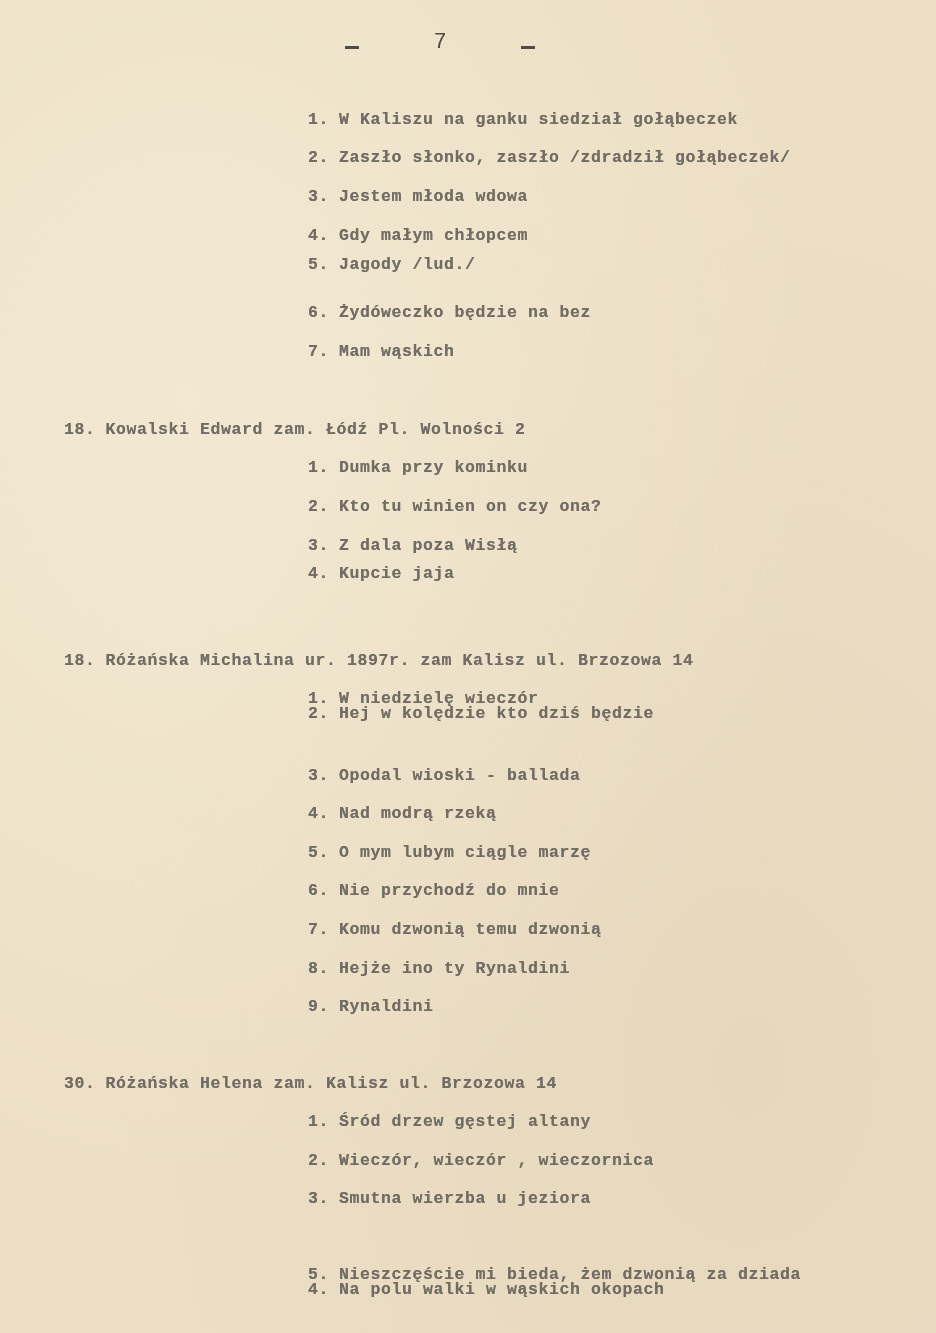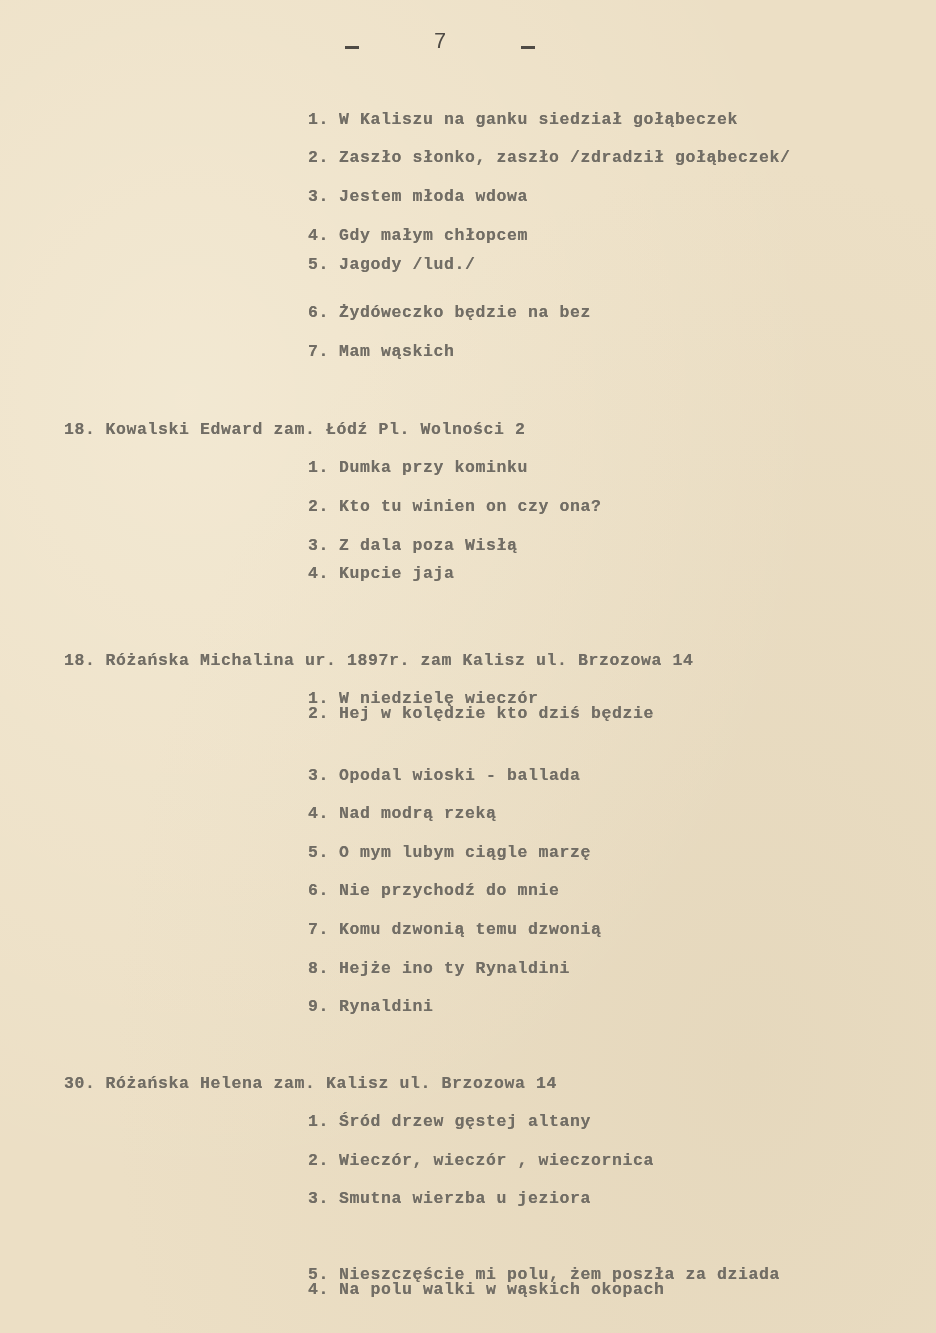--- a/index.html
+++ b/index.html
@@ -95,16 +95,16 @@
     <div class="line song" style="top:959px"><span class="num">8.</span><span>Hejże ino ty Rynaldini</span></div>
     <div class="line song" style="top:997px"><span class="num">9.</span><span>Rynaldini</span></div>
   </div>
 
   <div>
     <div class="line header-line" style="top:1074px"><span class="num">30.</span><span>Różańska Helena zam. Kalisz ul. Brzozowa 14</span></div>
     <div class="line song" style="top:1112px"><span class="num">1.</span><span>Śród drzew gęstej altany</span></div>
     <div class="line song" style="top:1151px"><span class="num">2.</span><span>Wieczór, wieczór , wieczornica</span></div>
     <div class="line song" style="top:1189px"><span class="num">3.</span><span>Smutna wierzba u jeziora</span></div>
     <div class="line song" style="top:1280px"><span class="num">4.</span><span>Na polu walki w wąskich okopach</span></div>
-    <div class="line song" style="top:1265px"><span class="num">5.</span><span>Nieszczęście mi polu, żem poszła za dziada</span></div>
+    <div class="line song" style="top:1265px"><span class="num">5.</span><span>Nieszczęście mi bieda, żem dzwonią za dziada</span></div>
   </div>
 
 </div>
 
 </body></html>

